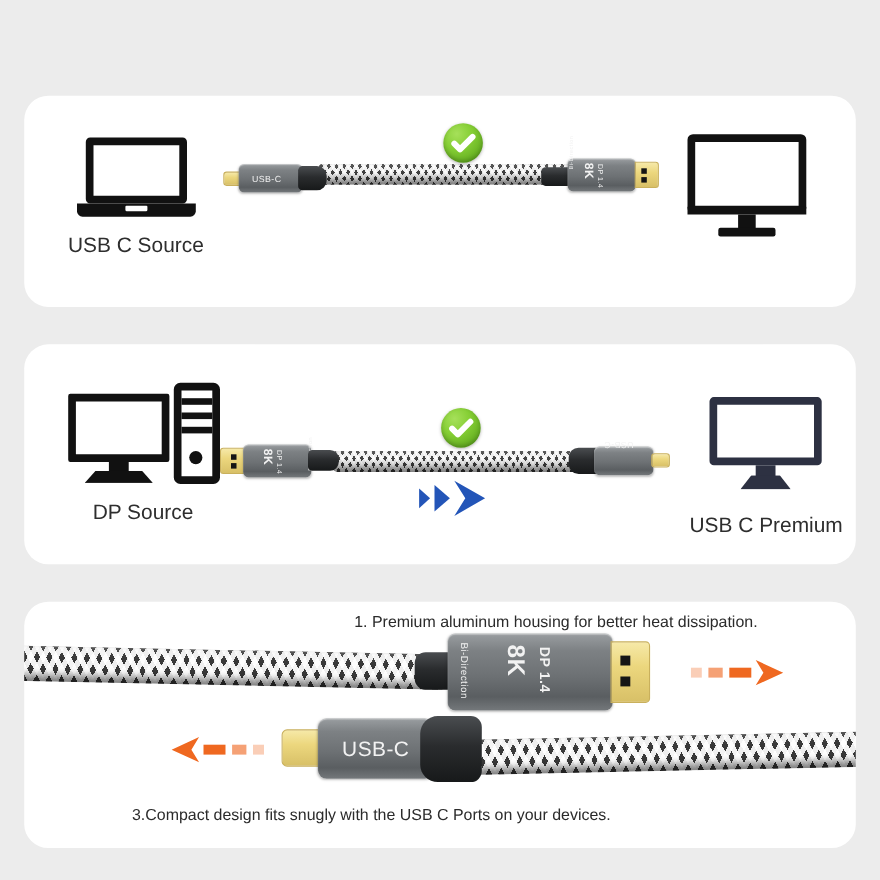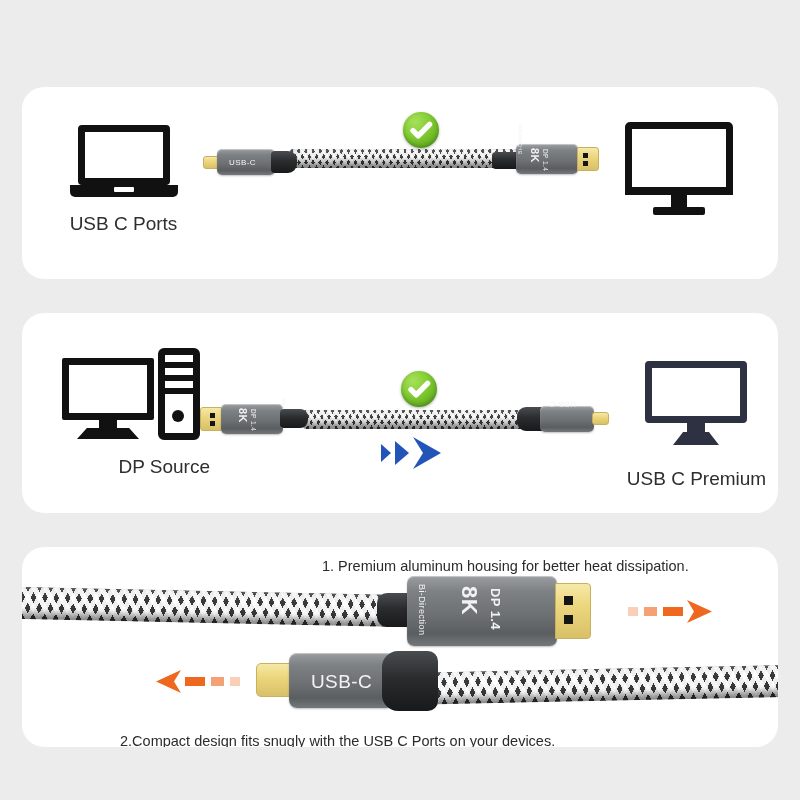--- a/index.html
+++ b/index.html
@@ -29,21 +29,21 @@
 
   
   .panel{
     position:absolute;
     background:#ffffff;
     border-radius:22px;
     overflow:hidden;
   }
   #panel1{left:22px;top:87px;width:756px;height:192px;}
   #panel2{left:22px;top:313px;width:756px;height:200px;}
-  #panel3{left:22px;top:547px;width:756px;height:200px;}
+  #panel3{left:22px;top:547px;width:756px;height:224px;}
 
   
   .dev-label{
     position:absolute;
     font-size:19px;
     color:#2e2e2e;
     white-space:nowrap;
     text-align:center;
   }
 
@@ -163,21 +163,21 @@
 <div class="stage">
 
 
   <div class="panel" id="panel1">
 
     <div class="laptop" style="left:48px;top:38px;width:108px;height:74px;">
       <div class="lid"></div>
       <div class="base"></div>
       <div class="notch"></div>
     </div>
-    <div class="dev-label" style="left:14px;top:126px;width:175px;">USB C Ports</div>
+    <div class="dev-label" style="left:14px;top:126px;width:175px;">USB C Source</div>
 
     <div class="braid" style="left:268px;top:62px;width:230px;height:19px;border-radius:3px;"></div>
 
     <div>
       <div class="gold usbc" style="left:181px;top:69px;width:17px;height:13px;"></div>
       <div class="shell" style="left:195px;top:62px;width:58px;height:26px;">
         <div class="shell-txt" style="left:12px;top:9px;font-size:8px;">USB-C</div>
       </div>
       <div class="strain" style="left:249px;top:64px;width:26px;height:22px;border-radius:4px 9px 9px 4px;"></div>
     </div>
@@ -214,21 +214,21 @@
     <div class="pc" style="left:40px;top:35px;width:138px;height:92px;">
       <div class="mon"></div>
       <div class="neck"></div>
       <div class="foot"></div>
       <div class="tower"></div>
       <div class="slot s1"></div>
       <div class="slot s2"></div>
       <div class="slot s3"></div>
       <div class="pwr"></div>
     </div>
-    <div class="dev-label" style="left:28px;top:143px;width:160px;text-align:right;">DP Source</div>
+    <div class="dev-label" style="left:28px;top:143px;width:160px;">DP Source</div>
 
     <div class="braid" style="left:281px;top:97px;width:250px;height:19px;border-radius:3px;"></div>
 
     <div>
       <div class="gold" style="left:178px;top:94px;width:22px;height:24px;border-radius:3px 0 0 3px;">
         <div class="dp-pin" style="left:9px;top:5px;width:5px;height:5px;"></div>
         <div class="dp-pin" style="left:9px;top:13px;width:5px;height:5px;"></div>
       </div>
       <div class="shell" style="left:199px;top:91px;width:62px;height:30px;">
         <div class="shell-txt" style="left:36px;top:5px;transform:rotate(90deg);transform-origin:left top;font-size:6.5px;">DP 1.4</div>
@@ -308,16 +308,16 @@
 
     <div class="oarrow" style="left:132px;top:121px;width:86px;height:26px;">
       <svg width="86" height="26" viewBox="0 0 86 26">
         <rect x="76" y="9" width="10" height="9" fill="#ef6820" opacity="0.32"></rect>
         <rect x="57" y="9" width="13" height="9" fill="#ef6820" opacity="0.62"></rect>
         <rect x="31" y="9" width="20" height="9" fill="#ef6820"></rect>
         <path d="M27 2 L2 13.5 L27 25 L20 13.5 Z" fill="#ef6820"></path>
       </svg>
     </div>
 
-    <div class="caption" style="left:98px;top:186px;">2.Compact design fits snugly with the USB C Ports on your devices.</div>
+    <div class="caption" style="left:98px;top:186px;">3.Compact design fits snugly with the USB C Ports on your devices.</div>
   </div>
 
 </div>
 
 </body></html>

